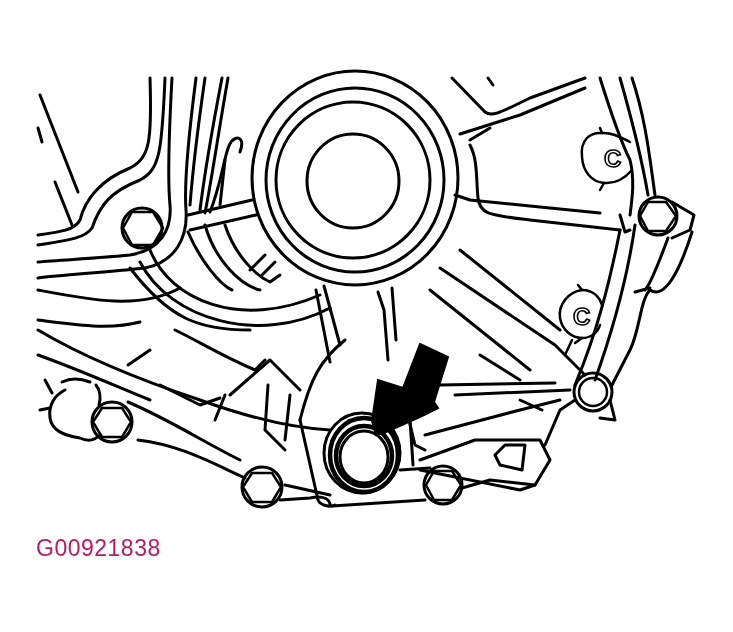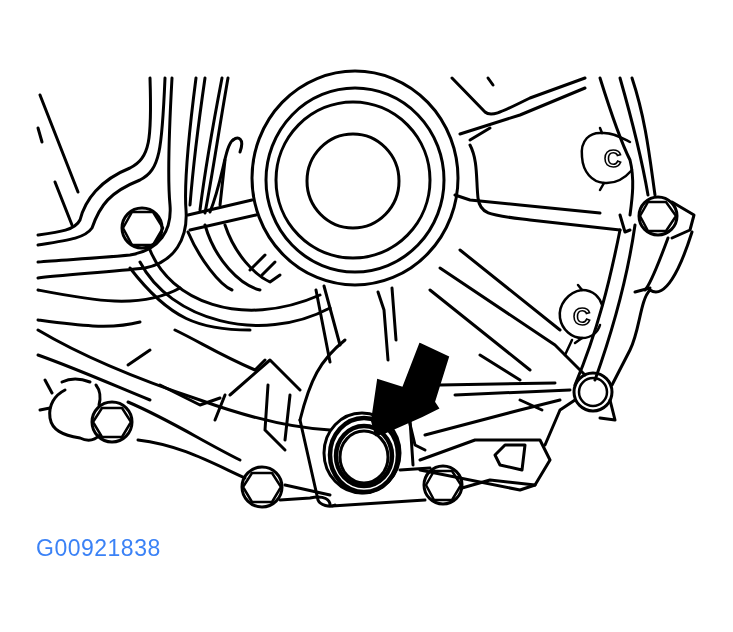--- a/index.html
+++ b/index.html
@@ -2,21 +2,21 @@
 <html><head>
 <meta charset="utf-8">
 <style>
   html, body { margin: 0; padding: 0; background: #ffffff; }
   body { width: 733px; height: 632px; position: relative; overflow: hidden; font-family: "Liberation Sans", sans-serif; }
   #figure { position: absolute; left: 0; top: 0; width: 733px; height: 632px; }
   #figure svg { display: block; }
   .ln { fill: none; stroke: #000; stroke-width: 3; stroke-linecap: round; stroke-linejoin: round; }
   .ln-thin { fill: none; stroke: #000; stroke-width: 2.5; stroke-linecap: round; stroke-linejoin: round; }
   .ln-bold { fill: none; stroke: #000; stroke-width: 4.5; stroke-linecap: round; stroke-linejoin: round; }
-  .fig-label { position: absolute; left: 36px; top: 535px; font-size: 23px; color: #3b82f6; letter-spacing: 0.5px; }
+  .fig-label { position: absolute; left: 36px; top: 535px; font-size: 23px; color: #be185d; letter-spacing: 0.5px; }
 </style>
 </head>
 <body>
 
 <div id="figure">
 <svg width="733" height="632" viewBox="0 0 733 632" xmlns="http://www.w3.org/2000/svg">
 
   <g>
     <ellipse class="ln" cx="355" cy="178" rx="103" ry="107"></ellipse>
     <ellipse class="ln" cx="355" cy="180" rx="89" ry="92"></ellipse>

